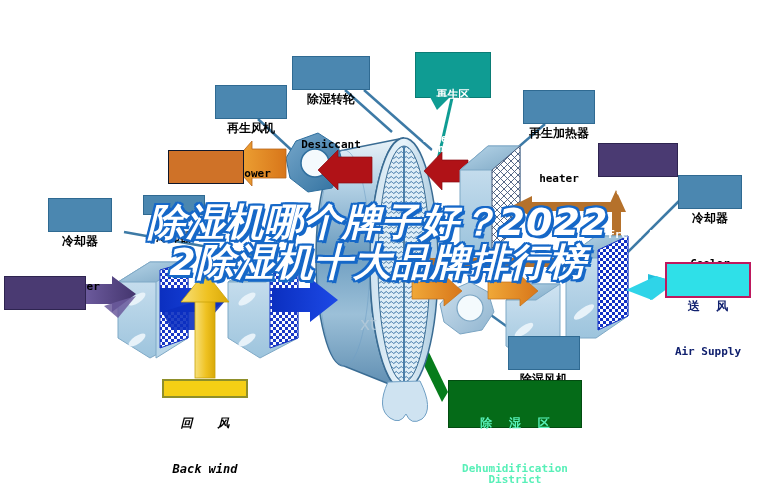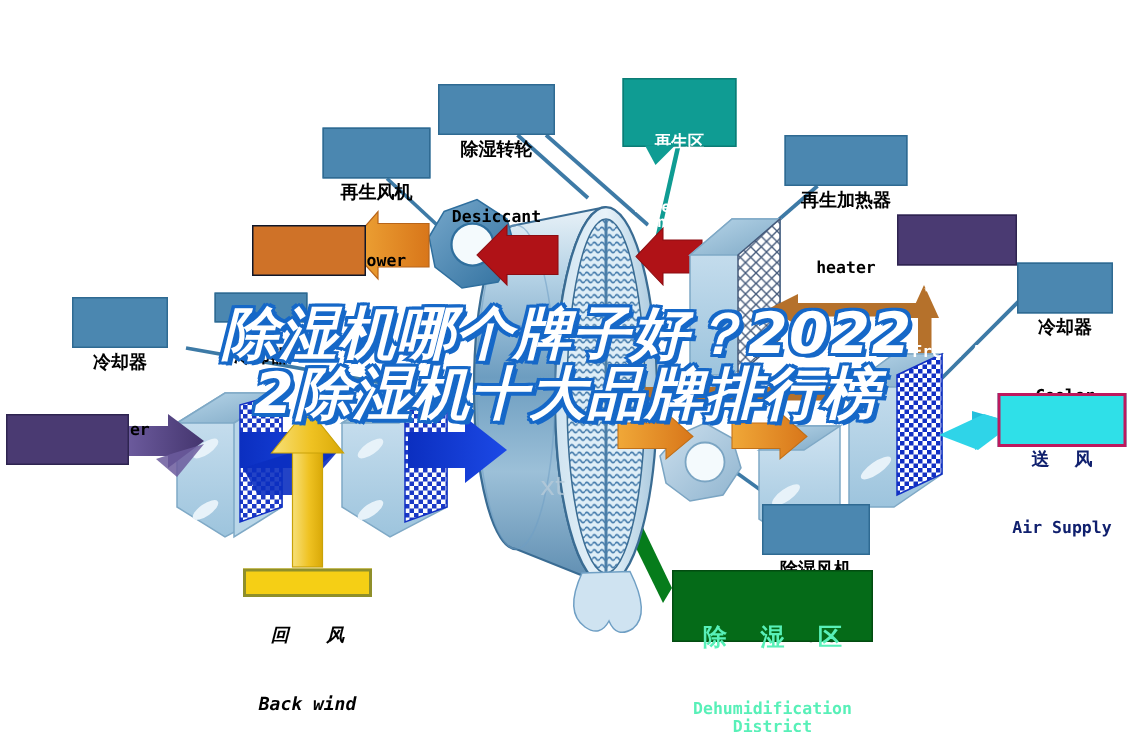--- a/index.html
+++ b/index.html
@@ -35,21 +35,21 @@
   .teal:after{content:"";position:absolute;left:14px;bottom:-13px;width:0;height:0;
      border-left:7px solid transparent;border-right:13px solid transparent;border-top:13px solid #0f9c93;}
 
   
   .cyan{background:#2fe0e8;color:#10206e;border:2px solid #be185d;}
   .cyan .cn{font-size:12px;}
   .cyan .en{font-size:11px;}
 
   
   .green{background:#056b18;color:#58f0b8;border:1px solid #034c11;}
-  .green .cn{font-size:16px;}
+  .green .cn{font-size:12px;}
   .green .en{font-size:11px;}
 
   
   .yellow{background:#f5cf15;color:#000000;border:2px solid #8f8f2a;}
   .yellow .cn{font-size:12px;}
   .yellow .en{font-size:12px;}
 
   
   #headline{position:absolute;left:28px;top:202px;width:700px;
     font-family:"DejaVu Sans","Liberation Sans",sans-serif;font-weight:bold;
@@ -271,21 +271,21 @@
     <span class="cn">除湿转轮</span>
     <span class="en">Desiccant</span>
   </div>
 
   <div class="lbl teal" style="left:415px;top:52px;width:76px;height:46px;padding-top:2px;">
     <span class="cn">再生区</span>
     <span class="en">Regenerati
 on Area</span>
   </div>
 
-  <div class="lbl steel" style="left:523px;top:90px;width:82px;height:34px;padding-top:2px;">
+  <div class="lbl steel" style="left:523px;top:90px;width:72px;height:34px;padding-top:2px;">
     <span class="cn">再生加热器</span>
     <span class="en">heater</span>
   </div>
 
   <div class="lbl purple" style="left:598px;top:143px;width:80px;height:34px;padding-top:2px;">
     <span class="cn">再生风进</span>
     <span class="en">Fresh Air</span>
   </div>
 
   <div class="lbl steel" style="left:678px;top:175px;width:64px;height:34px;padding-top:2px;">

